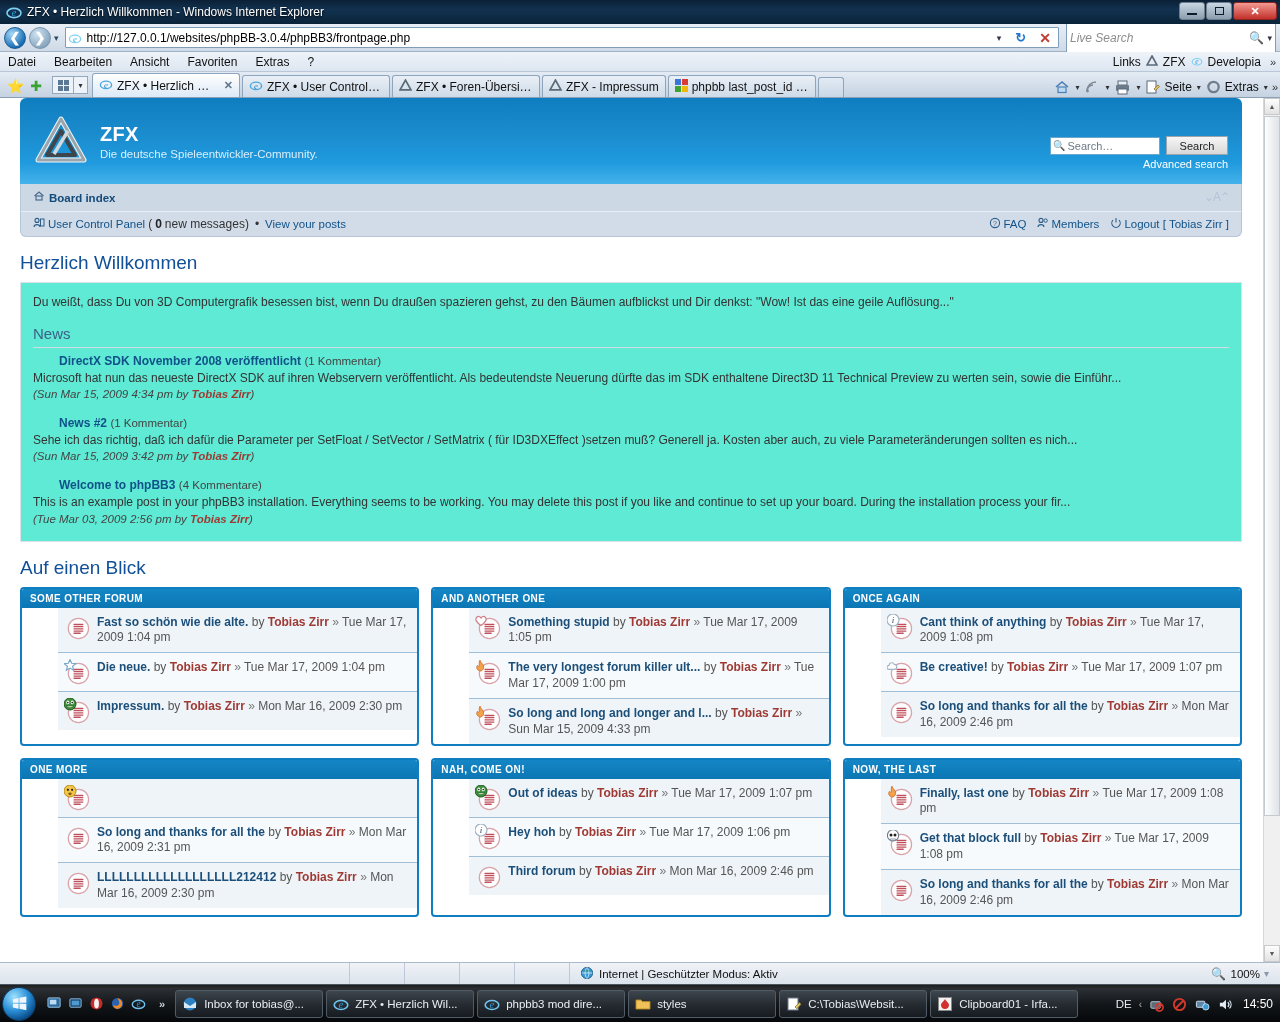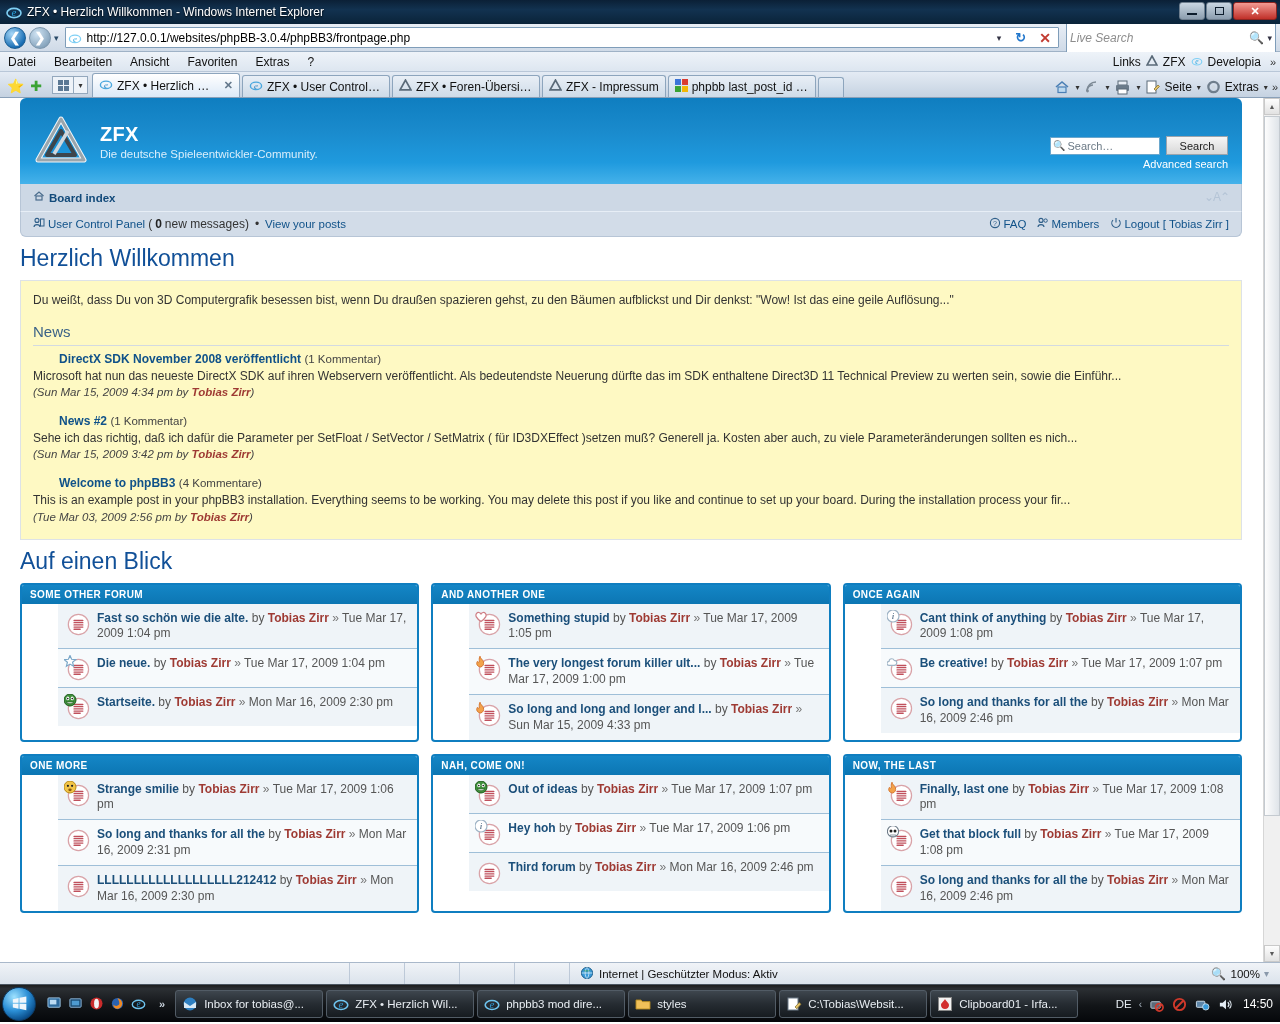--- a/index.html
+++ b/index.html
@@ -179,25 +179,25 @@
     display:flex; align-items:center; justify-content:space-between;
     border-radius:0 0 6px 6px;
   }
   .navstrip2 a{ color:#105289; text-decoration:none; font-size:11.5px;}
   .navstrip2 .left, .navstrip2 .right{ display:flex; align-items:center; gap:3px;}
   .navstrip2 .right .g{ display:flex; align-items:center; gap:2px; margin-left:8px;}
   .bold{ font-weight:bold;}
 
   
   h2.section{
-    color:#115098; font-size:23px; font-weight:normal;
-    margin:8px 0 8px 0;
+    color:#115098; font-size:19px; font-weight:normal;
+    margin:15px 0 8px 0;
   }
   .panel{
-    background:#fef9c3;
+    background:#5eead4;
     border:1px solid #dde2e7;
     padding:10px 12px 14px 12px;
   }
   .panel .intro{ color:#333; font-size:12px; line-height:1.5;}
   h3.newshead{
     color:#3b6287; font-size:15px; font-weight:normal;
     margin:14px 0 6px 0; padding-bottom:5px;
     border-bottom:1px solid #d3dae1;
   }
   .newsitem{ margin:0 0 16px 0; }
@@ -629,21 +629,21 @@
                   </g>
                   <g transform="translate(-1,-1)">
                     <circle cx="7" cy="7" r="6" fill="#3f8f3b" stroke="#1e5c1c" stroke-width="1"></circle>
                     <ellipse cx="4.8" cy="5.4" rx="1.5" ry="1.9" fill="#fff"></ellipse>
                     <ellipse cx="9.2" cy="5.4" rx="1.5" ry="1.9" fill="#fff"></ellipse>
                     <circle cx="4.8" cy="5.6" r=".8" fill="#111"></circle>
                     <circle cx="9.2" cy="5.6" r=".8" fill="#111"></circle>
                     <path d="M3 9 q4 3.4 8 0 z" fill="#fff" stroke="#1e5c1c" stroke-width=".6"></path>
                   </g>
                 </svg></span>
-              <div class="ftext"><a class="ttl">Startseite.</a><span class="by"> by </span><span class="auth">Tobias Zirr</span><span class="sep"> » </span><span class="dt">Mon Mar 16, 2009 2:30 pm</span></div>
+              <div class="ftext"><a class="ttl">Impressum.</a><span class="by"> by </span><span class="auth">Tobias Zirr</span><span class="sep"> » </span><span class="dt">Mon Mar 16, 2009 2:30 pm</span></div>
             </div>
           </div>
           <div class="fbox">
             <div class="fbox-head">And another one</div>
             <div class="frow">
               <span class="ficon"><svg width="26" height="26" viewBox="0 0 26 26">
                   <g transform="translate(3,3) scale(0.88)">
                     <circle cx="13" cy="13" r="11.5" fill="#fff" stroke="#d9a3a8" stroke-width="1.4"></circle>
                     <g stroke="#c0505c" stroke-width="1.5" stroke-linecap="round">
                       <line x1="8" y1="8.5" x2="18" y2="8.5"></line>
@@ -765,21 +765,20 @@
                       <line x1="8" y1="18.5" x2="15" y2="18.5"></line>
                     </g>
                   </g>
                   <g transform="translate(-1,-1)">
                     <circle cx="7" cy="7" r="6" fill="#f2c547" stroke="#b88a16" stroke-width="1"></circle>
                     <circle cx="4.9" cy="5.8" r="1.1" fill="#222"></circle>
                     <circle cx="9.1" cy="5.8" r="1.1" fill="#222"></circle>
                     <ellipse cx="7" cy="9.8" rx="1.7" ry="1.4" fill="#8a5a12"></ellipse>
                   </g>
                 </svg></span>
-              <div class="ftext"><a class="ttl">Strange smilie</a><span class="by"> by </span><span class="auth">Tobias Zirr</span><span class="sep"> » </span><span class="dt">Tue Mar 17, 2009 1:06 pm</span></div>
             </div>
             <div class="frow">
               <span class="ficon"><svg width="26" height="26" viewBox="0 0 26 26">
                   <g transform="translate(3,3) scale(0.88)">
                     <circle cx="13" cy="13" r="11.5" fill="#fff" stroke="#d9a3a8" stroke-width="1.4"></circle>
                     <g stroke="#c0505c" stroke-width="1.5" stroke-linecap="round">
                       <line x1="8" y1="8.5" x2="18" y2="8.5"></line>
                       <line x1="8" y1="11" x2="18" y2="11"></line>
                       <line x1="8" y1="13.5" x2="18" y2="13.5"></line>
                       <line x1="8" y1="16" x2="18" y2="16"></line>

